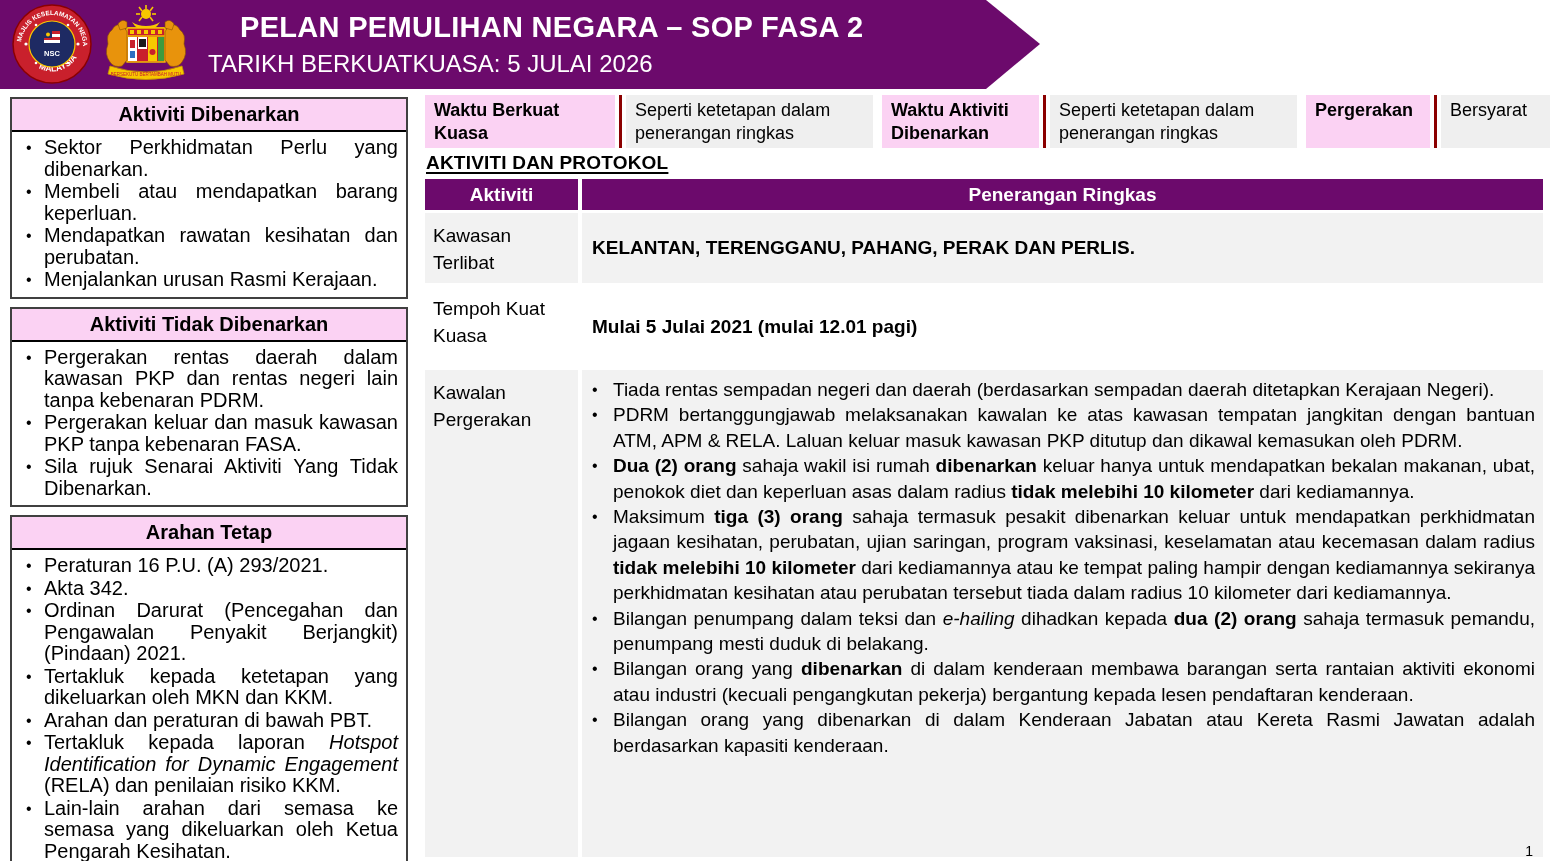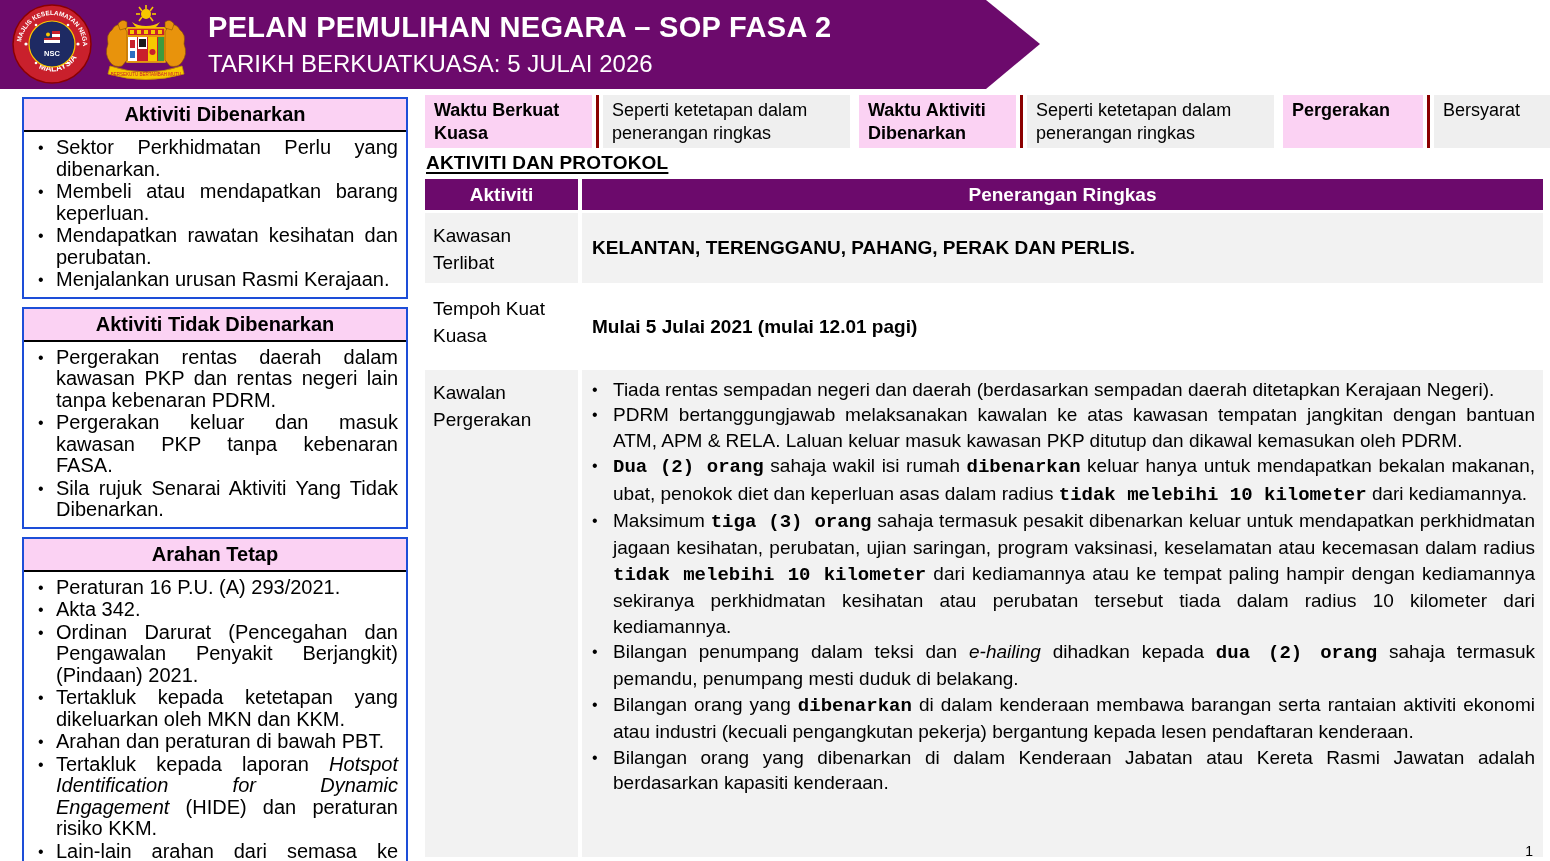--- a/index.html
+++ b/index.html
@@ -19,29 +19,29 @@
     overflow:hidden;
   }
 
   
   .banner{
     position:absolute;left:0;top:0;width:1040px;height:89px;
     background:var(--purple);
     clip-path:polygon(0 0,986px 0,1040px 44px,986px 89px,0 89px);
   }
   .banner-titles{position:absolute;left:208px;top:9px;}
-  .banner-title{font-size:29px;font-weight:bold;color:#fff;letter-spacing:.3px;line-height:36px;}
+  .banner-title{font-size:29px;font-weight:bold;color:#fff;letter-spacing:.3px;line-height:36px;margin-left:32px;}
   .banner-subtitle{font-size:24px;color:#fff;line-height:30px;margin-top:4px;}
   .logo{position:absolute;top:4px;}
   .logo-mkn{left:12px;}
   .logo-jata{left:94px;}
 
   
   .sidebar{position:absolute;left:10px;top:97px;width:398px;}
-  .section{border:2px solid #1d4ed8;background:#fff;margin-left:12px;}
+  .section{border:2px solid #404040;background:#fff;}
   .section + .section{margin-top:8px;}
   .sec-head{
     background:var(--pink);border-bottom:2px solid #000;
     text-align:center;font-weight:bold;font-size:20px;
     padding:4px 2px;
   }
   .sec-body{
     list-style:none;padding:5px 8px 5px 6px;background:#fff;
   }
   .sec-body li{
@@ -100,21 +100,21 @@
   }
   .bullet-list{list-style:none;padding:7px 8px 6px 0;}
   .bullet-list li{
     position:relative;padding-left:31px;
     font-size:19px;line-height:25.4px;
     text-align:justify;
   }
   .bullet-list li::before{
     content:"\2022";position:absolute;left:10px;top:0;font-size:16px;
   }
-  .seg-b{font-weight:bold;font-family:Liberation Mono, monospace;}
+  .seg-b{font-weight:bold;}
   .seg-i{font-style:italic;}
 
   .page-number{
     position:absolute;right:17px;bottom:2px;font-size:14px;
   }
 </style>
 </head>
 <body>
 
 <div class="banner">
@@ -225,36 +225,36 @@
       </ul>
   </div>
   <div class="section">
     <div class="sec-head">Arahan Tetap</div>
     <ul class="sec-body sec-body-3">
         <li><span>Peraturan 16 P.U. (A) 293/2021.</span></li>
         <li><span>Akta 342.</span></li>
         <li><span>Ordinan Darurat (Pencegahan dan Pengawalan Penyakit Berjangkit) (Pindaan) 2021.</span></li>
         <li><span>Tertakluk kepada ketetapan yang dikeluarkan oleh MKN dan KKM.</span></li>
         <li><span>Arahan dan peraturan di bawah PBT.</span></li>
-        <li><span>Tertakluk kepada laporan </span><span class="seg-i">Hotspot Identification for Dynamic Engagement</span><span> (HIDE) dan peraturan risiko KKM.</span></li>
+        <li><span>Tertakluk kepada laporan </span><span class="seg-i">Hotspot Identification for Dynamic Engagement</span><span> (RELA) dan penilaian risiko KKM.</span></li>
         <li><span>Lain-lain arahan dari semasa ke semasa yang dikeluarkan oleh Ketua Pengarah Kesihatan.</span></li>
       </ul>
   </div>
 </div>
 
 <div class="info-strip">
-  <div class="info-cell info-label" style="width:167px">Waktu Berkuat Kuasa</div>
+  <div class="info-cell info-label" style="width:190px">Waktu Berkuat Kuasa</div>
   <div class="vdiv"></div>
   <div class="info-cell info-value" style="width:247px">Seperti ketetapan dalam penerangan ringkas</div>
   <div class="pair-gap"></div>
   <div class="info-cell info-label" style="width:157px">Waktu Aktiviti Dibenarkan</div>
   <div class="vdiv"></div>
   <div class="info-cell info-value" style="width:247px">Seperti ketetapan dalam penerangan ringkas</div>
   <div class="pair-gap"></div>
-  <div class="info-cell info-label" style="width:140px">Pergerakan</div>
+  <div class="info-cell info-label" style="width:124px">Pergerakan</div>
   <div class="vdiv"></div>
   <div class="info-cell info-value" style="width:121px">Bersyarat</div>
 </div>
 
 <div class="main-heading">AKTIVITI DAN PROTOKOL</div>
 
 <div class="ptable">
   <div class="thead">
     <div class="th1">Aktiviti</div>
     <div class="colgap"></div>

